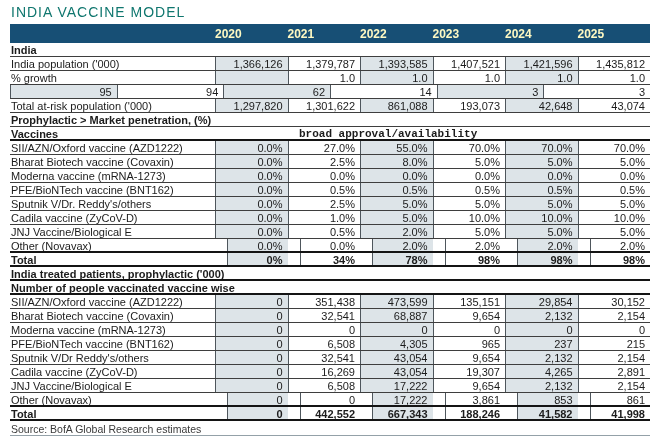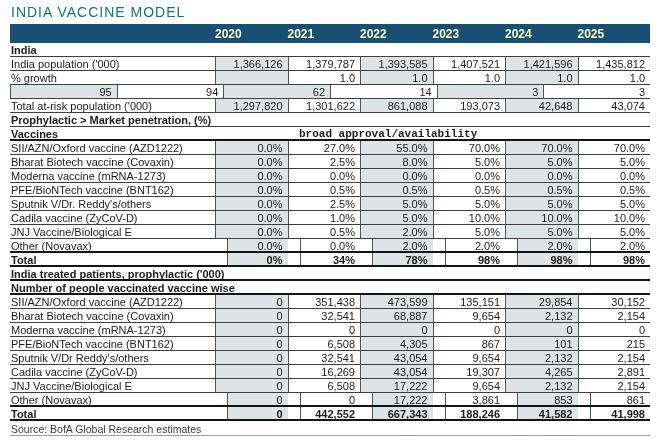--- a/index.html
+++ b/index.html
@@ -216,22 +216,22 @@
         <div class="cell shade">0</div>
         <div class="cell">0</div>
         <div class="cell shade">0</div>
         <div class="cell">0</div>
       </div>
       <div class="row">
         <div class="rlabel">PFE/BioNTech vaccine (BNT162)</div>
         <div class="cell shade">0</div>
         <div class="cell">6,508</div>
         <div class="cell shade">4,305</div>
-        <div class="cell">867</div>
-        <div class="cell shade">101</div>
+        <div class="cell">965</div>
+        <div class="cell shade">237</div>
         <div class="cell">215</div>
       </div>
       <div class="row">
         <div class="rlabel">Sputnik V/Dr Reddy's/others</div>
         <div class="cell shade">0</div>
         <div class="cell">32,541</div>
         <div class="cell shade">43,054</div>
         <div class="cell">9,654</div>
         <div class="cell shade">2,132</div>
         <div class="cell">2,154</div>

